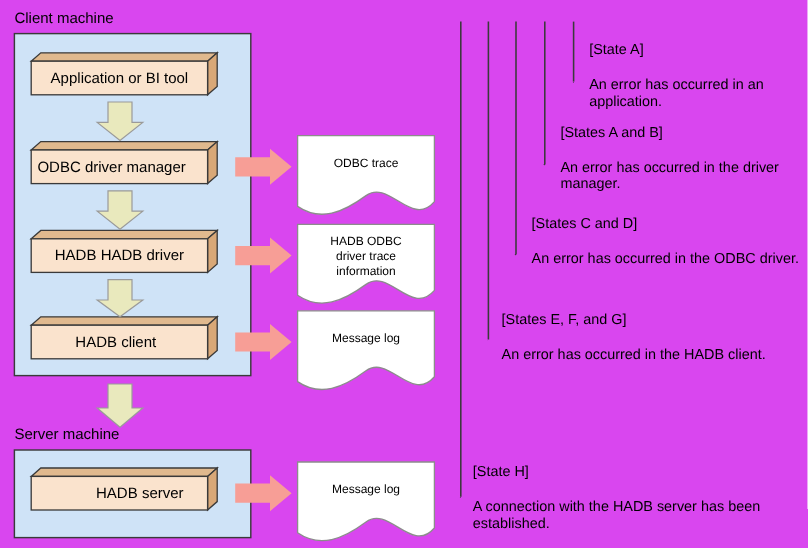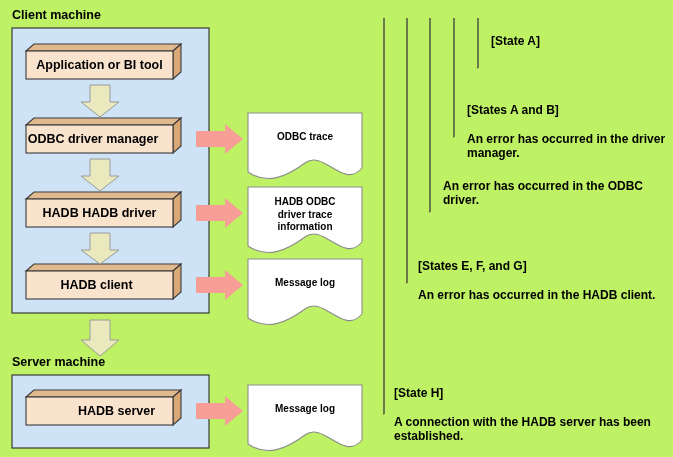--- a/index.html
+++ b/index.html
@@ -9,22 +9,21 @@
   }
   body {
     font-family: "Liberation Sans", sans-serif;
     color: #000000;
   }
   #canvas {
     position: relative;
     width: 673px;
     height: 457px;
     overflow: hidden;
-    background: #bef264;
-    font-weight: bold;
+    background: #d946ef;
   }
   #canvas > svg.layer {
     position: absolute;
     left: 0;
     top: 0;
     width: 673px;
     height: 457px;
     pointer-events: none;
   }
   .machine-label {
@@ -171,28 +170,30 @@
   <div class="doc-text" style="left:248px; top:277px; width:114px;">
     <div>Message log</div>
   </div>
 
   <div class="doc-text" style="left:248px; top:403px; width:114px;">
     <div>Message log</div>
   </div>
 
   <div class="note" style="left:491px; top:20px; width:180px;">
     <div>[State A]</div>
+    <div>An error has occurred in an application.</div>
   </div>
 
   <div class="note" style="left:467px; top:89px; width:200px;">
     <div>[States A and B]</div>
     <div>An error has occurred in the driver manager.</div>
   </div>
 
   <div class="note" style="left:443px; top:165px; width:226px;">
+    <div>[States C and D]</div>
     <div>An error has occurred in the ODBC driver.</div>
   </div>
 
   <div class="note" style="left:418px; top:245px; width:238px;">
     <div>[States E, F, and G]</div>
     <div>An error has occurred in the HADB client.</div>
   </div>
 
   <div class="note" style="left:394px; top:372px; width:262px;">
     <div>[State H]</div>

